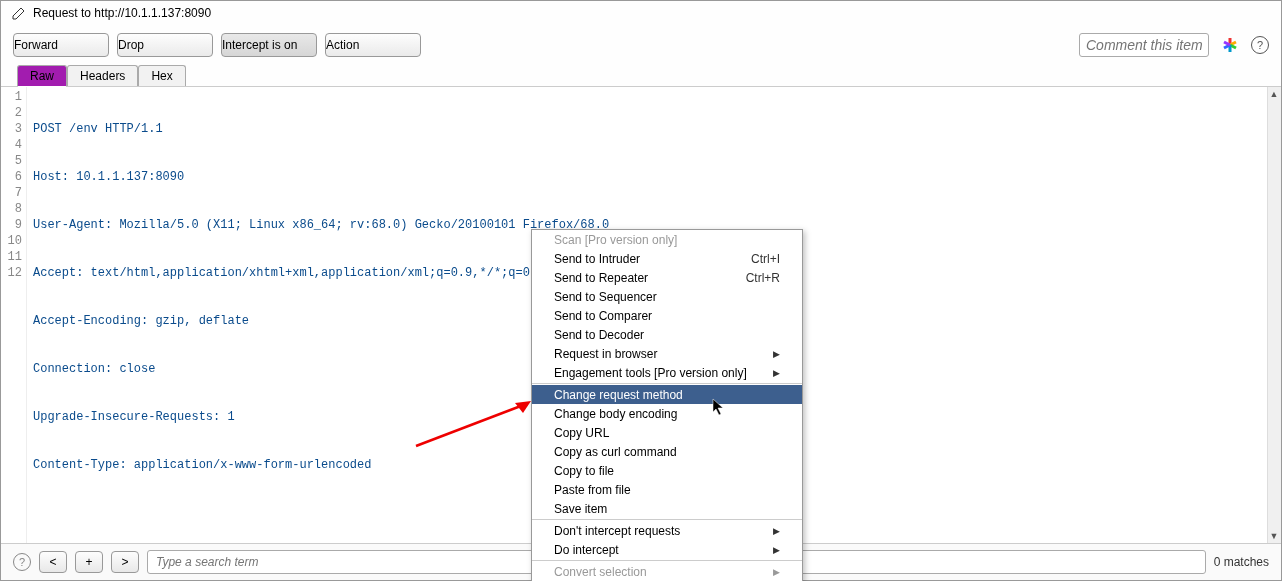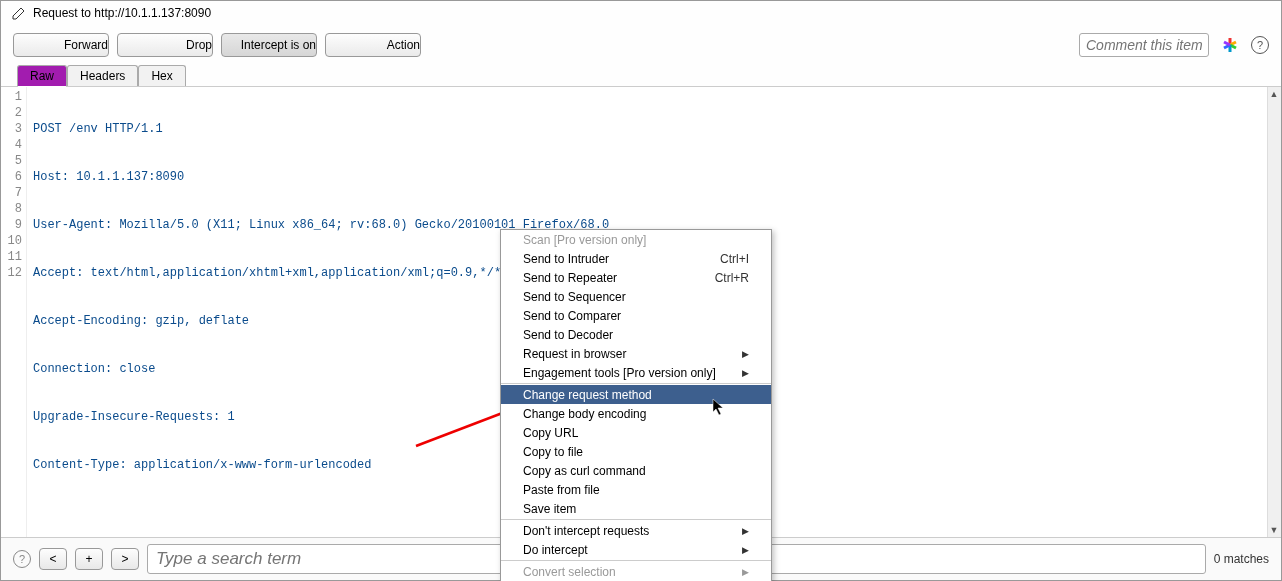--- a/index.html
+++ b/index.html
@@ -4,21 +4,21 @@
 <style>
   * { box-sizing: border-box; }
   html, body { margin: 0; padding: 0; font-family: Arial, sans-serif; font-size: 12px; background: #f5f5f5; width: 1282px; height: 581px; overflow: hidden; }
   .container { width: 1282px; height: 581px; background: #fefefe; border: 1px solid #999; display: flex; flex-direction: column; position: relative; }
 
   .header-row { display: flex; align-items: center; padding: 4px 10px; gap: 6px; }
   .pencil-icon { width: 16px; height: 16px; display: inline-flex; align-items: center; justify-content: center; }
   .request-label { font-size: 12px; color: #000; }
 
   .toolbar { display: flex; align-items: center; padding: 8px 12px; gap: 8px; }
-  .btn { border: 1px solid #999; border-radius: 4px; background: linear-gradient(#fdfdfd, #eaeaea); padding: 4px 0; font-size: 12px; cursor: pointer; text-align: right; }
+  .btn { border: 1px solid #999; border-radius: 4px; background: linear-gradient(#fdfdfd, #eaeaea); padding: 4px 0; font-size: 12px; cursor: pointer; text-align: left; }
   .btn-forward { width: 96px; }
   .btn-drop { width: 96px; }
   .btn-intercept { width: 96px; background: linear-gradient(#e8e8e8, #d6d6d6); }
   .btn-action { width: 96px; }
   .toolbar-spacer { flex: 1; }
   .comment-input { width: 130px; border: 1px solid #aaa; border-radius: 3px; padding: 3px 6px; font-size: 14px; color: #888; font-style: italic; }
   .color-icon { width: 18px; height: 18px; margin: 0 4px; }
   .help-icon { width: 18px; height: 18px; border: 1.5px solid #555; border-radius: 50%; display: flex; align-items: center; justify-content: center; font-size: 11px; color: #555; }
 
   .tabs { display: flex; padding: 0 16px; border-bottom: 1px solid #ccc; }
@@ -33,25 +33,25 @@
   .code-line { height: 16px; }
   .method { color: #0a4b8c; }
   .hdr-name { color: #0a4b8c; }
   .scroll-track { position: absolute; right: 0; top: 0; bottom: 0; width: 14px; background: #f0f0f0; border-left: 1px solid #ddd; }
   .scroll-up { position: absolute; top: 0; right: 0; width: 14px; height: 14px; display: flex; align-items: center; justify-content: center; font-size: 9px; color: #555; }
   .scroll-down { position: absolute; bottom: 0; right: 0; width: 14px; height: 14px; display: flex; align-items: center; justify-content: center; font-size: 9px; color: #555; }
 
   .footer { display: flex; align-items: center; padding: 6px 12px; gap: 8px; border-top: 1px solid #ccc; background: #fafafa; }
   .small-help { width: 18px; height: 18px; border: 1.5px solid #888; border-radius: 50%; display: flex; align-items: center; justify-content: center; font-size: 11px; color: #888; }
   .mini-btn { width: 28px; height: 22px; border: 1px solid #999; border-radius: 4px; background: linear-gradient(#fdfdfd, #e8e8e8); display: flex; align-items: center; justify-content: center; font-size: 12px; cursor: pointer; }
-  .search-input { flex: 1; border: 1px solid #aaa; border-radius: 3px; padding: 4px 8px; font-size: 17px; font-style: italic; color: #888; }
+  .search-input { flex: 1; border: 1px solid #aaa; border-radius: 3px; padding: 4px 8px; font-size: 12px; font-style: italic; color: #888; }
   .matches { font-size: 12px; color: #333; }
 
   
-  .ctx-menu { position: absolute; left: 499px; top: 228px; width: 272px; background: #fff; border: 1px solid #999; box-shadow: 2px 2px 6px rgba(0,0,0,.25); font-size: 12px; z-index: 100; }
+  .ctx-menu { position: absolute; left: 530px; top: 228px; width: 272px; background: #fff; border: 1px solid #999; box-shadow: 2px 2px 6px rgba(0,0,0,.25); font-size: 12px; z-index: 100; }
   .ctx-item { padding: 3px 22px; display: flex; align-items: center; justify-content: space-between; cursor: default; height: 19px; }
   .ctx-item.disabled { color: #999; }
   .ctx-item.hover { background: #3d5f8e; color: #fff; }
   .ctx-sep { border-top: 1px solid #ccc; margin: 1px 0; }
   .ctx-shortcut { color: #333; font-size: 12px; margin-left: 9px; }
   .submenu-arrow { font-size: 9px; color: #333; }
   .ctx-item.disabled .submenu-arrow { color: #999; }
 
   
   .red-arrow { position: absolute; left: 410px; top: 395px; z-index: 90; pointer-events: none; }
@@ -178,24 +178,24 @@
     <div class="ctx-item hover">
         <span>Change request method</span>
       </div>
     <div class="ctx-item">
         <span>Change body encoding</span>
       </div>
     <div class="ctx-item">
         <span>Copy URL</span>
       </div>
     <div class="ctx-item">
+        <span>Copy as curl command</span>
+      </div>
+    <div class="ctx-item">
         <span>Copy to file</span>
-      </div>
-    <div class="ctx-item">
-        <span>Copy as curl command</span>
       </div>
     <div class="ctx-item">
         <span>Paste from file</span>
       </div>
     <div class="ctx-item">
         <span>Save item</span>
       </div>
     <div class="ctx-sep"></div>
     <div class="ctx-item">
         <span>Don't intercept requests</span>

